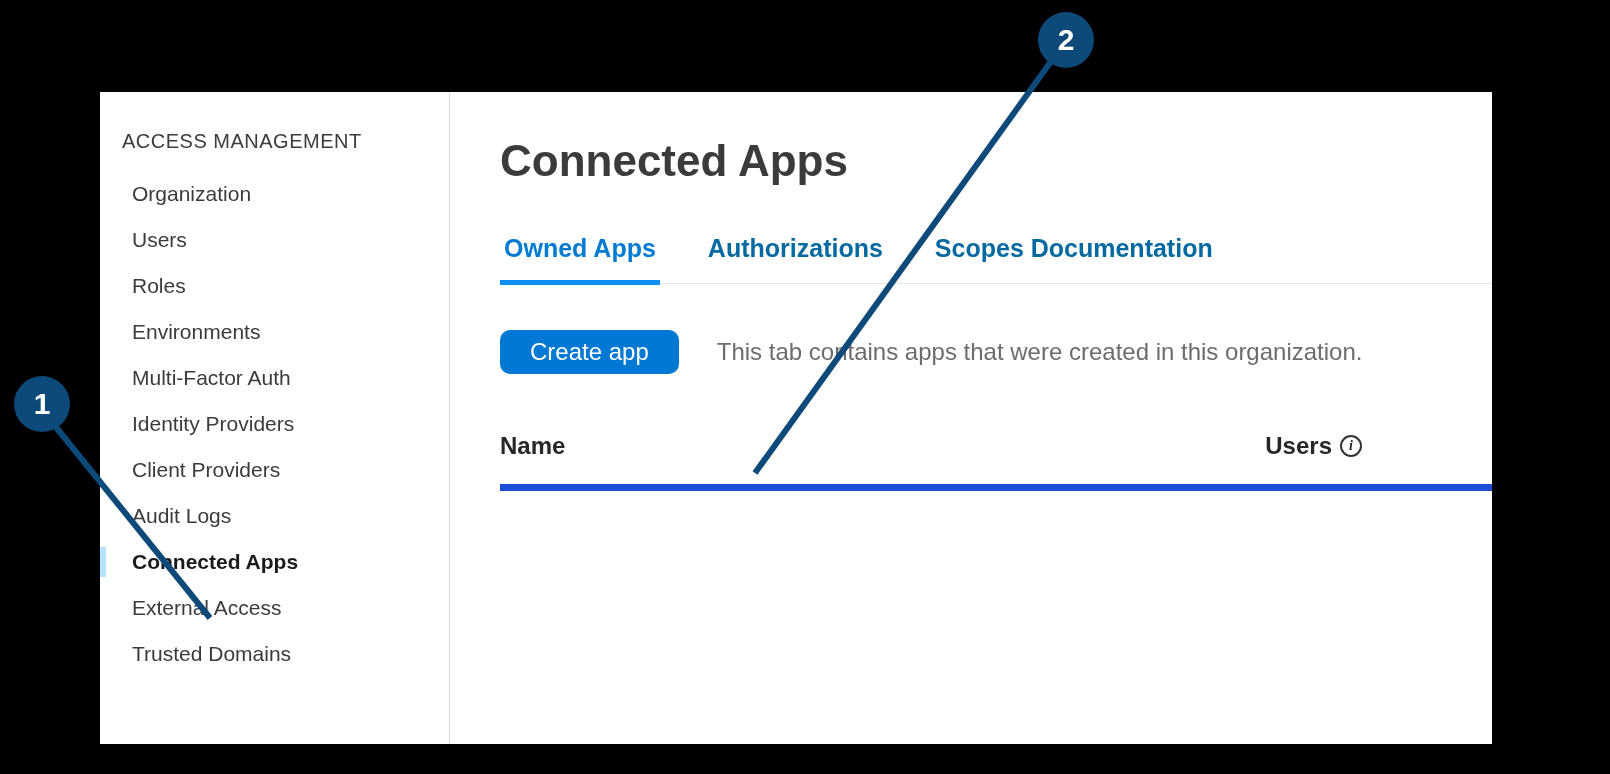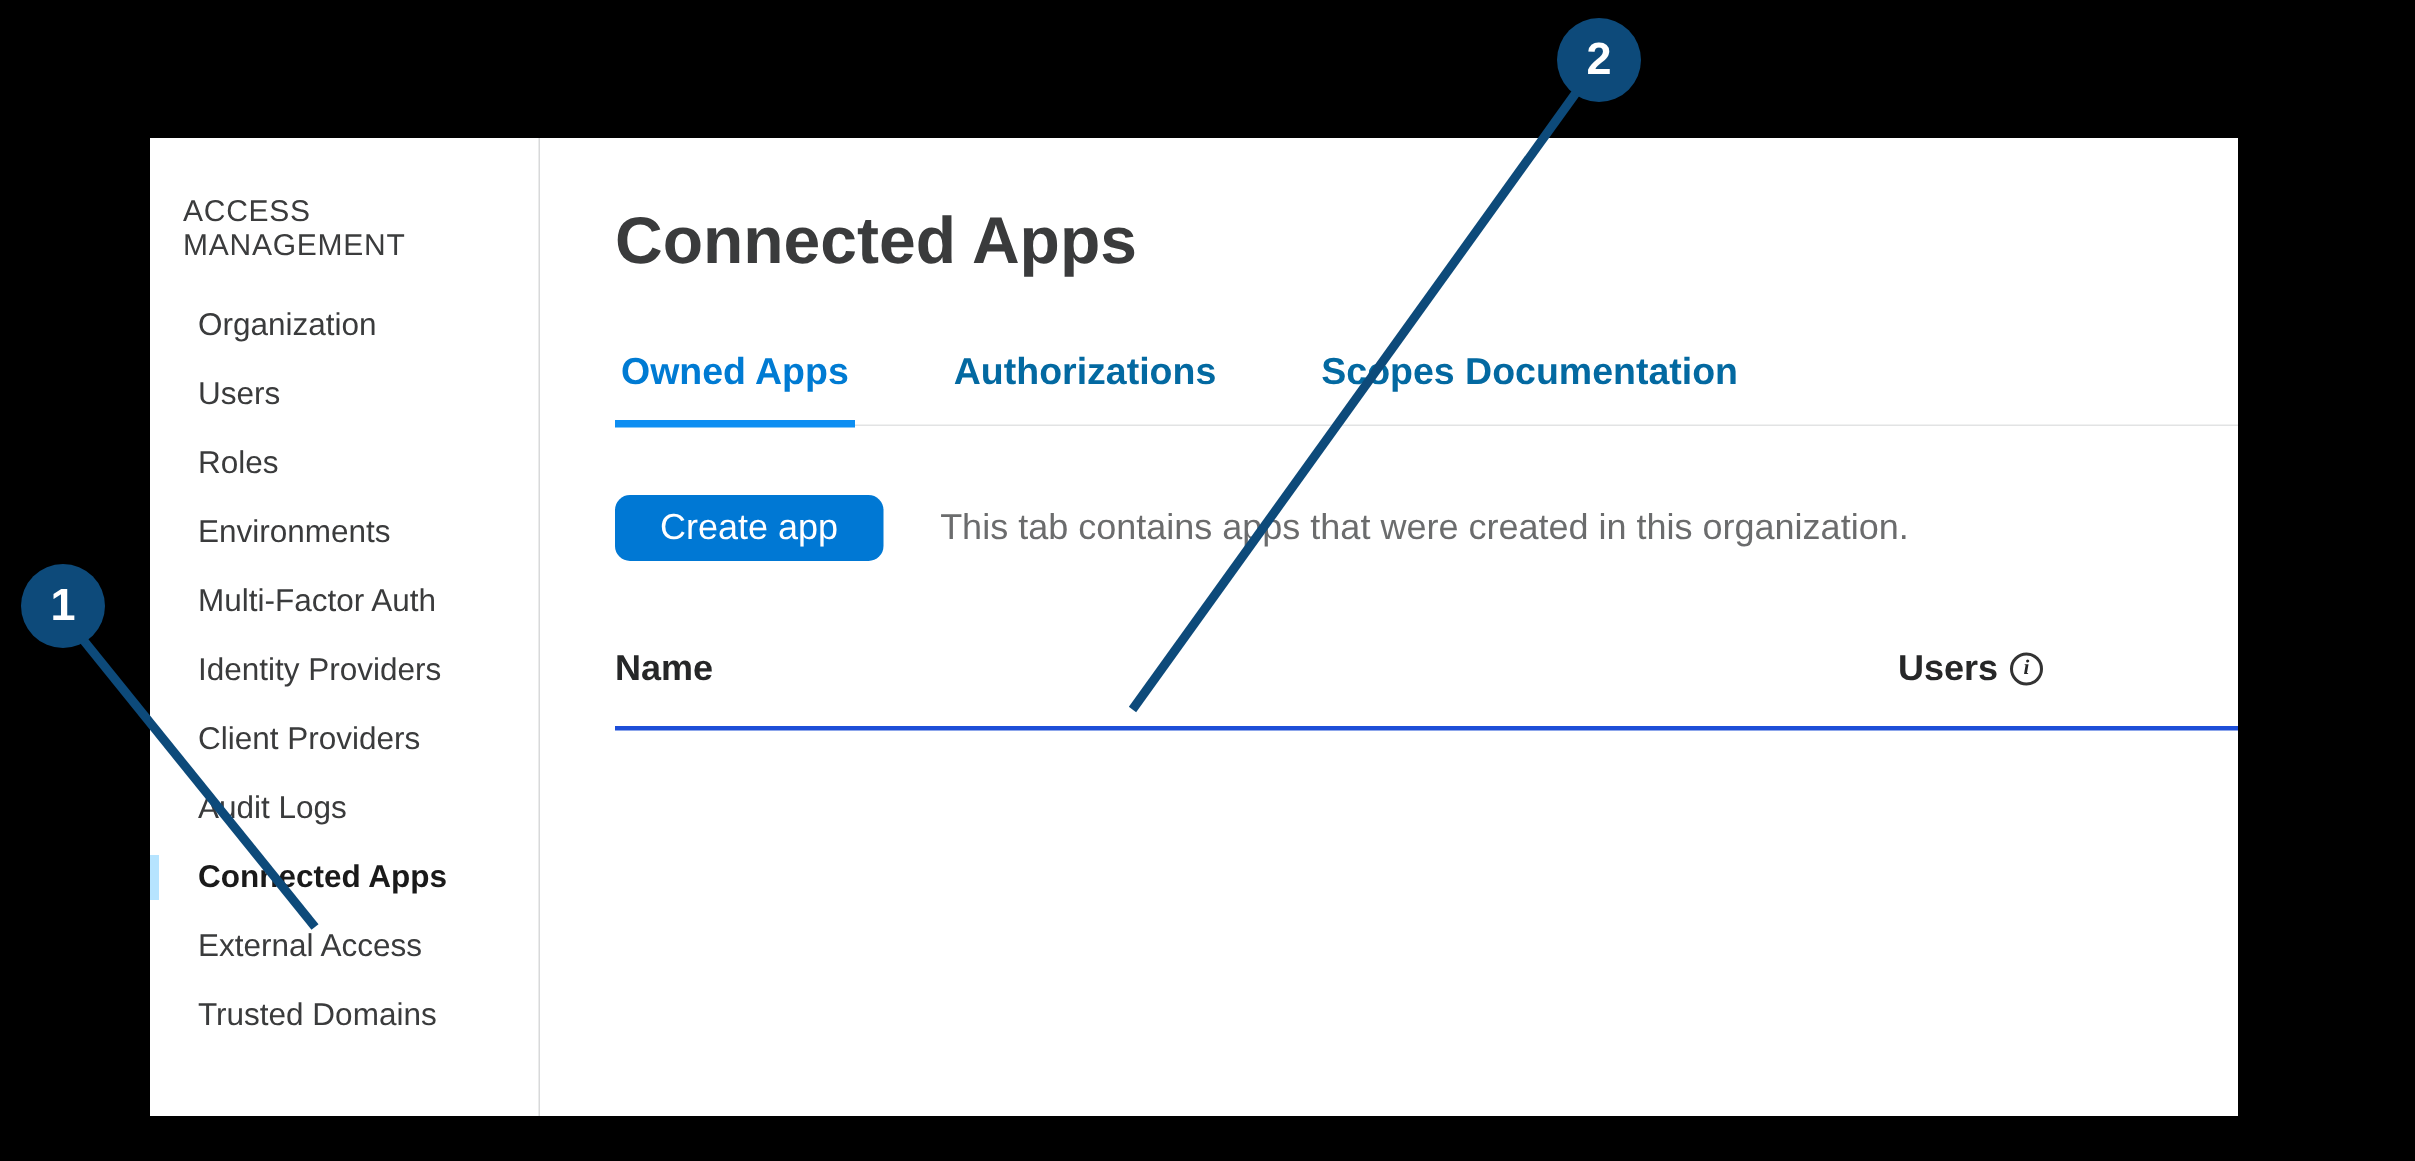--- a/index.html
+++ b/index.html
@@ -14,21 +14,21 @@
     .card {
       position: absolute;
       left: 100px;
       top: 92px;
       width: 1392px;
       height: 652px;
       background: #fff;
       display: flex;
     }
     .sidebar {
-      width: 260px;
+      width: 350px;
       border-right: 1px solid #d8d9da;
       padding: 38px 0 0 0;
     }
     .sidebar-section-title {
       font-size: 20px;
       letter-spacing: 0.5px;
       color: #3b3c3d;
       padding: 0 22px 18px 22px;
       font-weight: 400;
     }
@@ -57,21 +57,21 @@
       padding: 44px 0 0 50px;
     }
     .page-title {
       font-size: 44px;
       font-weight: 700;
       color: #3a3b3c;
       margin-bottom: 48px;
     }
     .tabbar {
       display: flex;
-      gap: 62px;
+      gap: 44px;
       border-bottom: 1px solid #e2e3e4;
     }
     .tab {
       font-size: 25px;
       font-weight: 600;
       color: #0369a1;
       padding: 0 4px 20px 4px;
       cursor: pointer;
       position: relative;
     }
@@ -105,21 +105,21 @@
       color: #6b6c6d;
     }
     .table {
       margin-top: 58px;
     }
     .table-head {
       display: flex;
       justify-content: space-between;
       align-items: center;
       padding: 0 130px 24px 0;
-      border-bottom: 3px solid #1d4ed8;
+      border-bottom: 7px solid #1d4ed8;
     }
     .th {
       font-size: 24px;
       font-weight: 700;
       color: #262728;
       display: flex;
       align-items: center;
       gap: 8px;
     }
     .info-icon {

